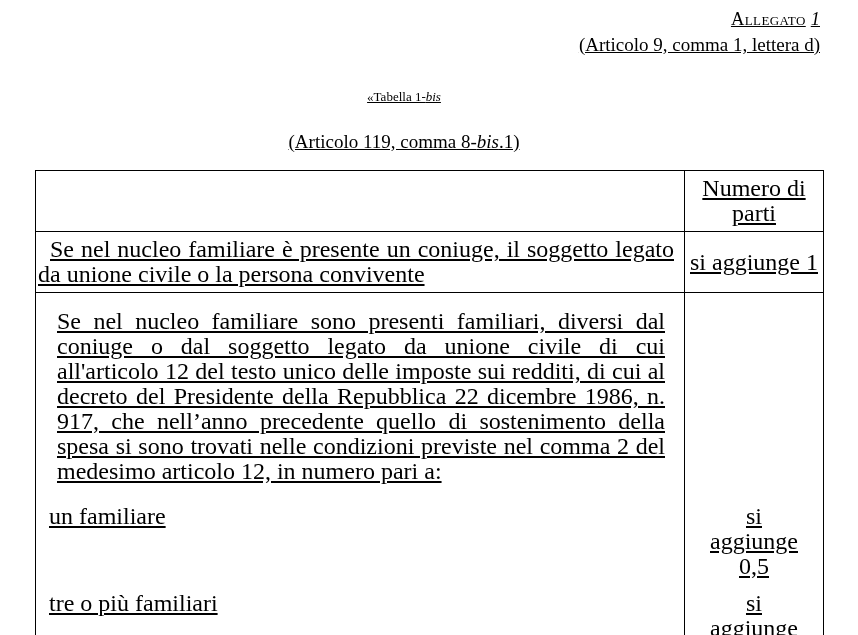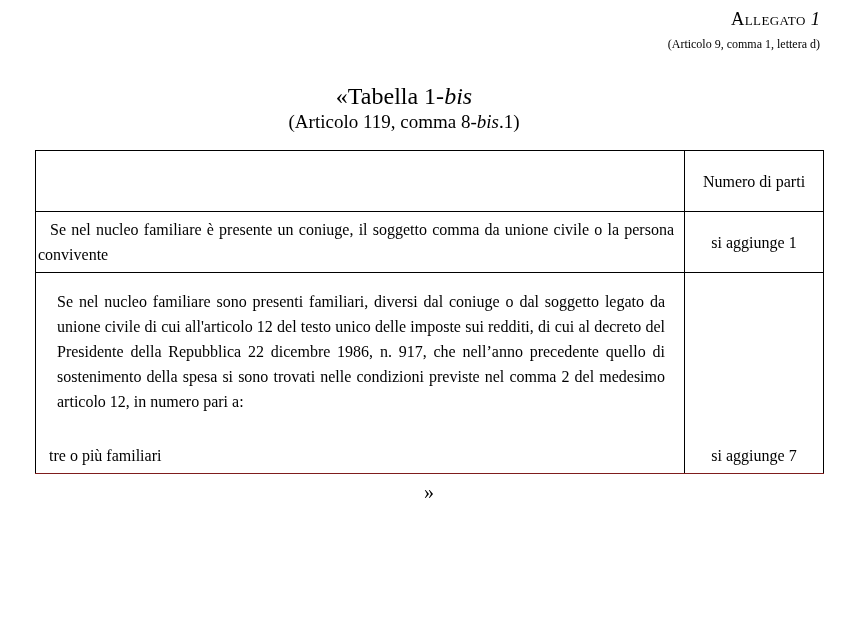--- a/index.html
+++ b/index.html
@@ -3,48 +3,48 @@
 <meta charset="utf-8">
 <style>
   html, body {
     margin: 0; padding: 0;
     background: #ffffff;
     width: 858px; height: 635px;
     overflow: hidden;
     font-family: "Liberation Serif", "DejaVu Serif", serif;
     color: #000;
   }
-  .page { width: 834px; height: 635px; position: relative; padding-top: 8px; box-sizing: border-box; }
+  .page { width: 834px; height: 635px; position: relative; padding-top: 8px; box-sizing: border-box; text-decoration: underline; }
 
   
   .doc-header { text-align: right; padding-right: 14px; }
   .allegato-line { font-size: 18.5px; line-height: 23px; }
   .allegato-line .sc { font-variant: small-caps; letter-spacing: 0.4px; }
   .allegato-line i { font-style: italic; margin-left: 5px; }
-  .article-ref { font-size: 12px; line-height: 27px; }
+  .article-ref { font-size: 19px; line-height: 27px; }
 
   
   .title-block {
     width: 788px; margin: 26px 0 0 35px;
     text-align: center; transform: translateX(-25px);
   }
-  .table-title { font-size: 24px; line-height: 25px; }
-  .table-subtitle { font-size: 19px; line-height: 26px; }
+  .table-title { font-size: 13px; line-height: 25px; }
+  .table-subtitle { font-size: 19px; line-height: 26px; margin-top: 20px; }
   .title-block i { font-style: italic; }
 
   
   table.parts-table {
     border-collapse: collapse; table-layout: fixed;
     width: 788px; margin: 15px 0 0 35px;
   }
   col.c-desc { width: 649px; }
   col.c-parts { width: 139px; }
   td {
     border: 1px solid #000;
-    font-size: 16px; line-height: 25px;
+    font-size: 24px; line-height: 25px;
     vertical-align: middle;
     box-sizing: border-box;
     padding: 0;
   }
   .r-header td { height: 61px; }
   .hdr-cell { text-align: center; padding: 0 15px; }
   .r-contrib td { height: 37px; }
   .desc-pad { padding-left: 13px; padding-right: 12px; }
   .val-cell { text-align: center; padding: 0 4px; }
   .r-coniuge td { height: 61px; }
@@ -98,31 +98,35 @@
       <col class="c-parts">
     </colgroup>
     <tbody>
       <tr class="r-header">
         <td></td>
         <td class="hdr-cell">Numero di parti</td>
       </tr>
 
 
       <tr class="r-coniuge">
-        <td class="coniuge-cell">Se nel nucleo familiare è presente un coniuge, il soggetto comma da unione civile o la persona convivente</td>
+        <td class="coniuge-cell">Se nel nucleo familiare è presente un coniuge, il soggetto legato da unione civile o la persona convivente</td>
         <td class="val-cell">si aggiunge 1</td>
       </tr>
 
       <tr class="r-para">
         <td class="para-cell">
           <p>Se nel nucleo familiare sono presenti familiari, diversi dal coniuge o dal soggetto legato da unione civile di cui all'articolo 12 del testo unico delle imposte sui redditi, di cui al decreto del Presidente della Repubblica 22 dicembre 1986, n. 917, che nell’anno precedente quello di sostenimento della spesa si sono trovati nelle condizioni previste nel comma 2 del medesimo articolo 12, in numero pari a:</p>
         </td>
         <td></td>
       </tr>
 
+      <tr class="r-item r-item-1">
+        <td class="item-label">un familiare</td>
+        <td class="item-val">si aggiunge 0,5</td>
+      </tr>
 
 
       <tr class="r-item r-item-3">
         <td class="item-label">tre o più familiari</td>
         <td class="item-val">si aggiunge 7</td>
       </tr>
     </tbody>
   </table>
 
   <div class="closing">»</div>

